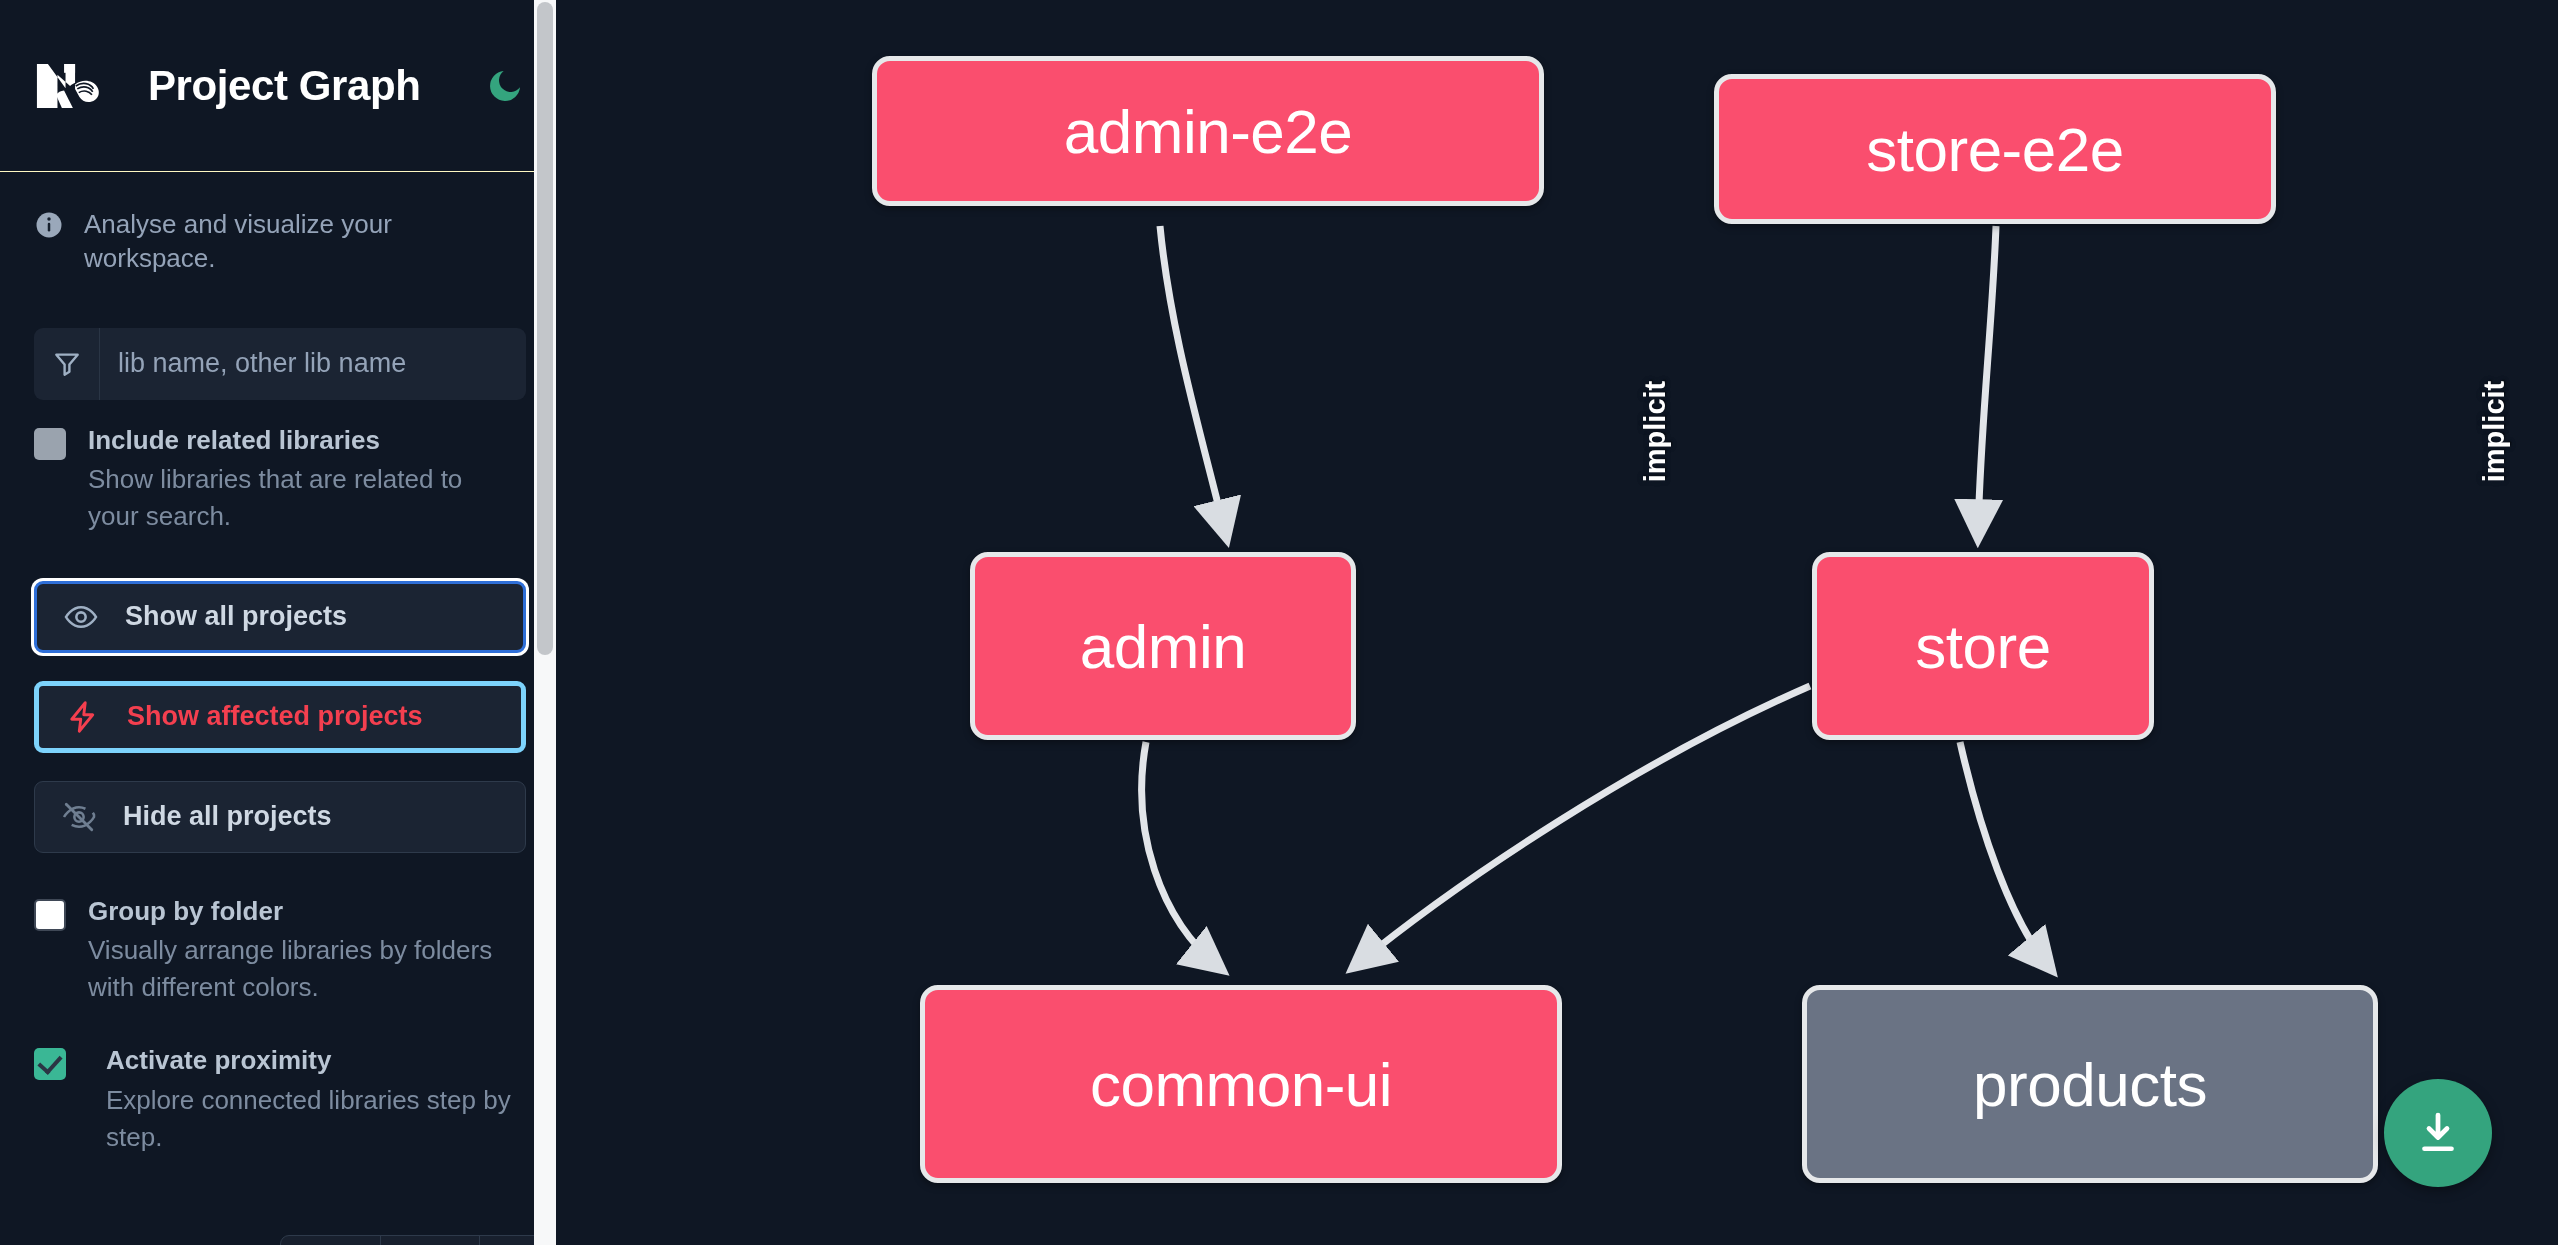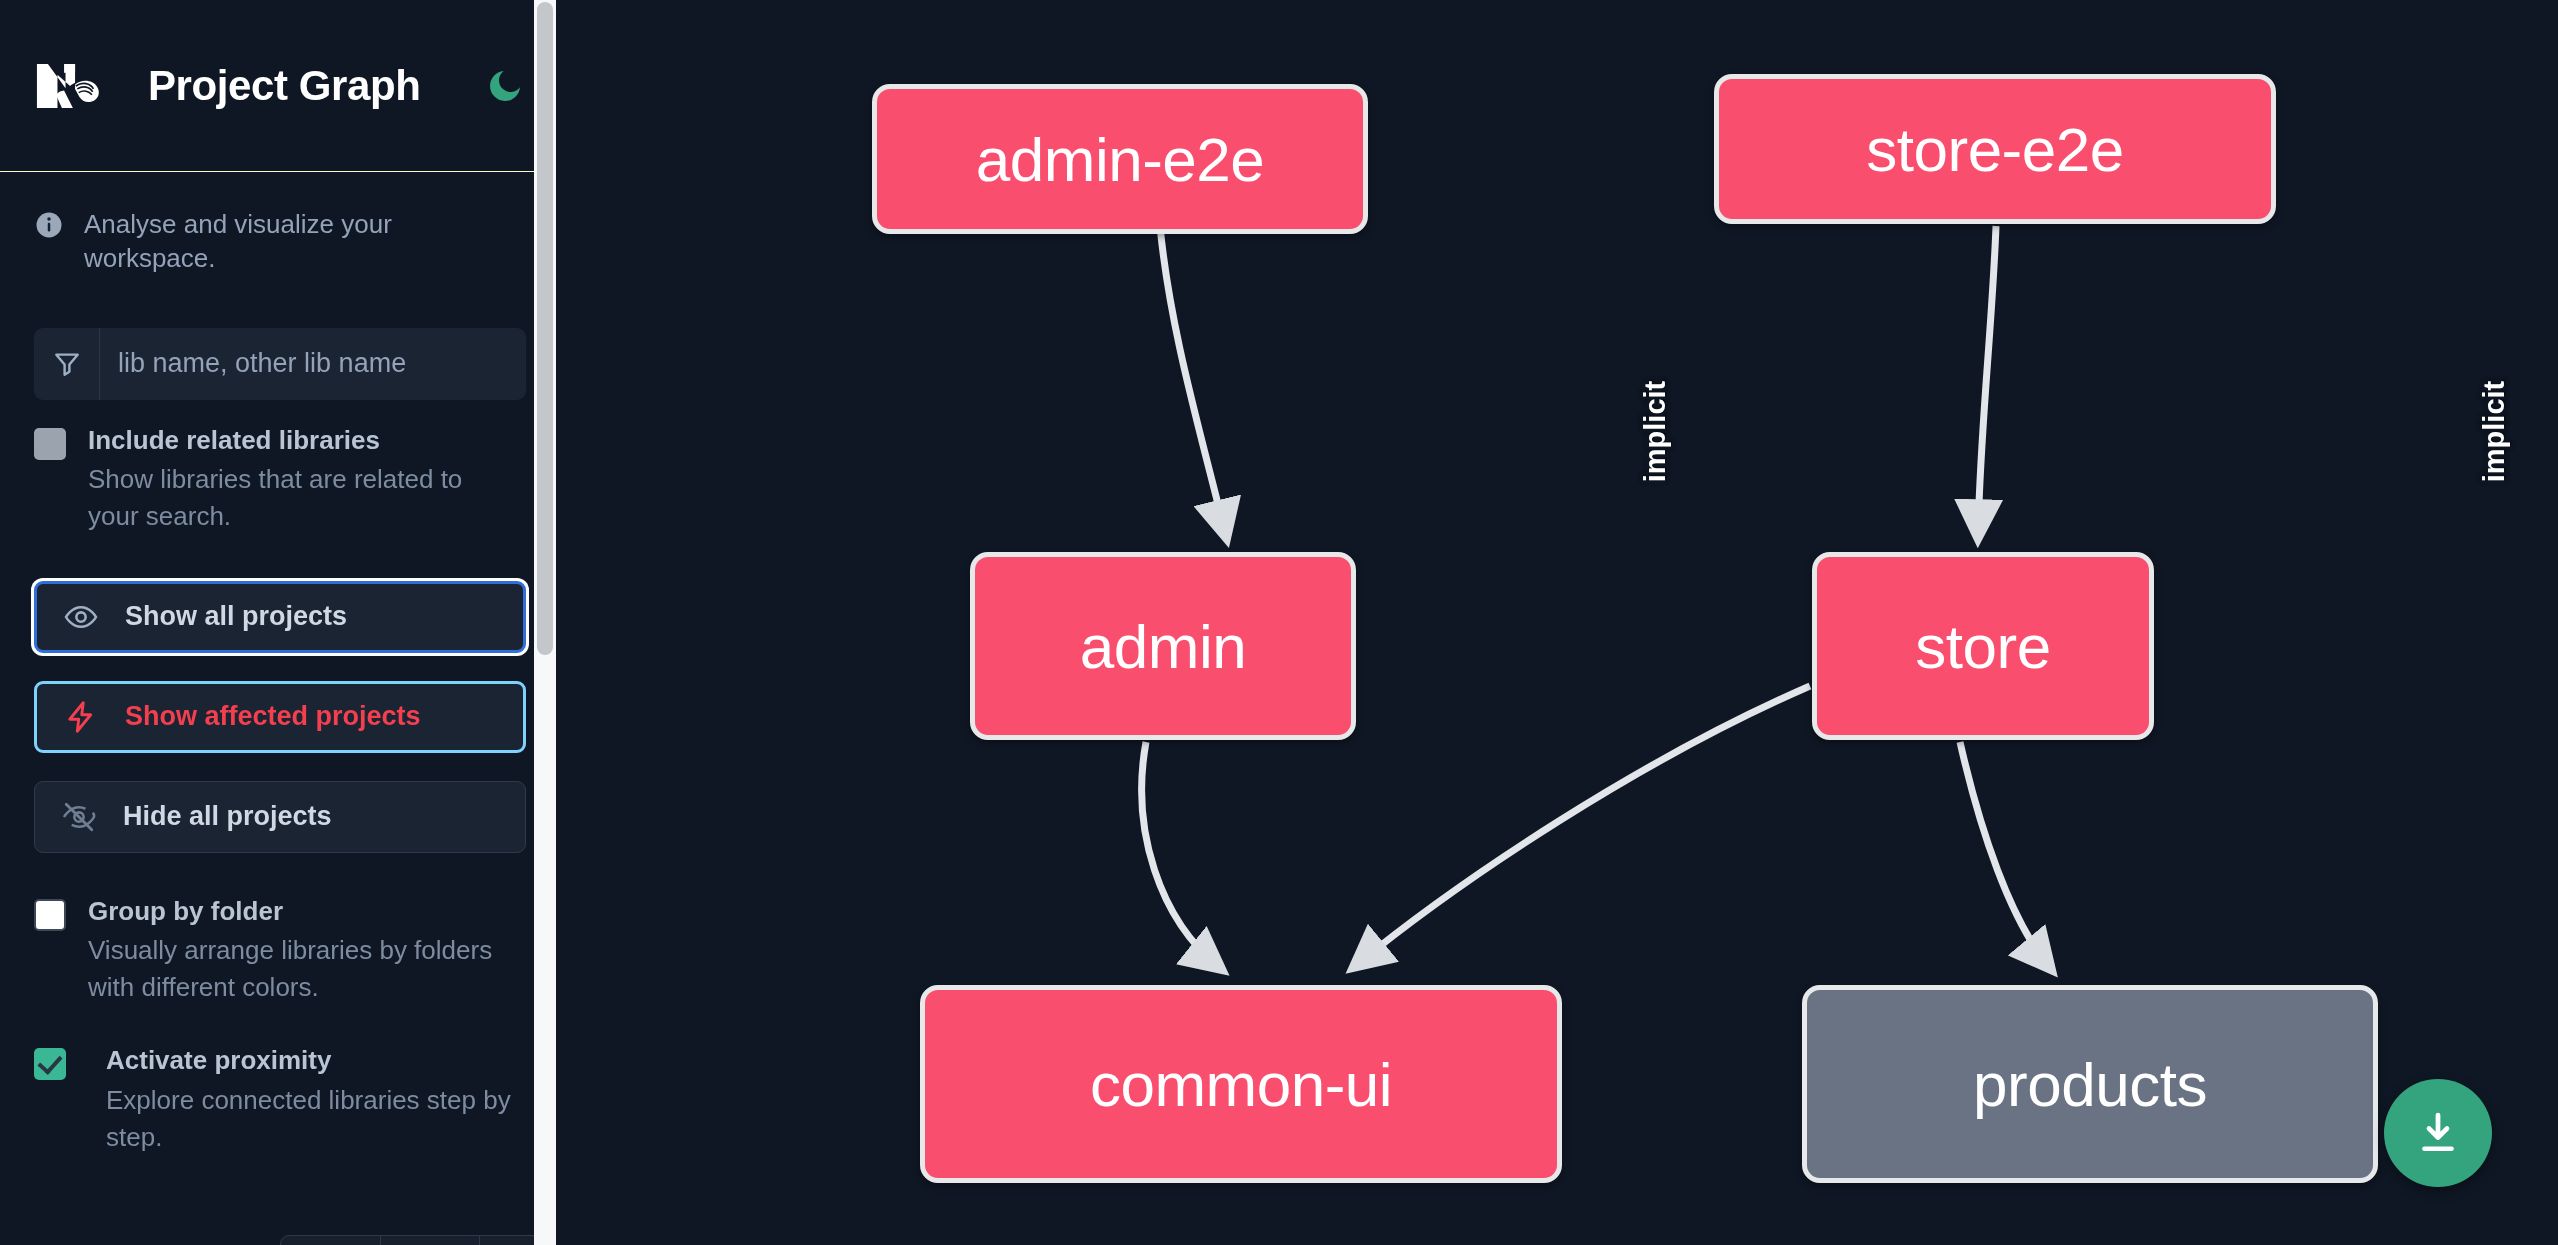--- a/index.html
+++ b/index.html
@@ -181,21 +181,21 @@
     cursor: pointer;
     margin-bottom: 28px;
     font-family: "Liberation Sans", sans-serif;
     text-align: left;
   }
   .gbtn.focused {
     border: 3px solid #2f6fd8;
     box-shadow: 0 0 0 3px #ffffff;
   }
   .gbtn.danger {
-    border: 3px solid #7dd3fc;
+    border: 5px solid #7dd3fc;
     color: #f43f4f;
   }
   .gbtn .bicon { flex: 0 0 38px; display: flex; align-items: center; }
 
   
   .seg-sliver {
     position: absolute;
     left: 280px;
     bottom: -52px;
     width: 300px;
@@ -419,21 +419,21 @@
 
         <path d="M1250 686 C 1080 760, 900 880, 795 966"></path>
 
         <path d="M1400 742 C 1420 830, 1450 920, 1490 968"></path>
       </g>
     </svg>
 
     <div class="edge-label" style="left:1045px; top:415px;">implicit</div>
     <div class="edge-label" style="left:1884px; top:415px;">implicit</div>
 
-    <div class="gnode pink" style="left:312px; top:84px; width:496px; height:150px;">admin-e2e</div>
+    <div class="gnode pink" style="left:312px; top:56px; width:672px; height:150px;">admin-e2e</div>
 
     <div class="gnode pink" style="left:1154px; top:74px; width:562px; height:150px;">store-e2e</div>
 
     <div class="gnode pink" style="left:410px; top:552px; width:386px; height:188px;">admin</div>
 
     <div class="gnode pink" style="left:1252px; top:552px; width:342px; height:188px;">store</div>
 
     <div class="gnode pink" style="left:360px; top:985px; width:642px; height:198px;">common-ui</div>
 
     <div class="gnode gray" style="left:1242px; top:985px; width:576px; height:198px;">products</div>

